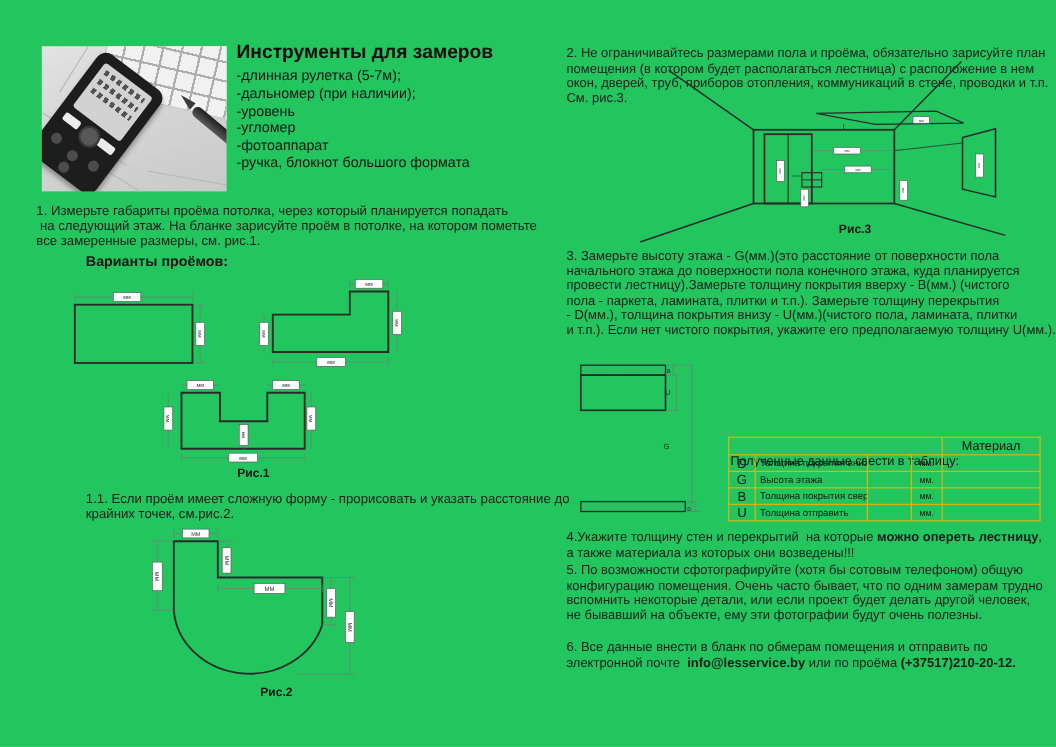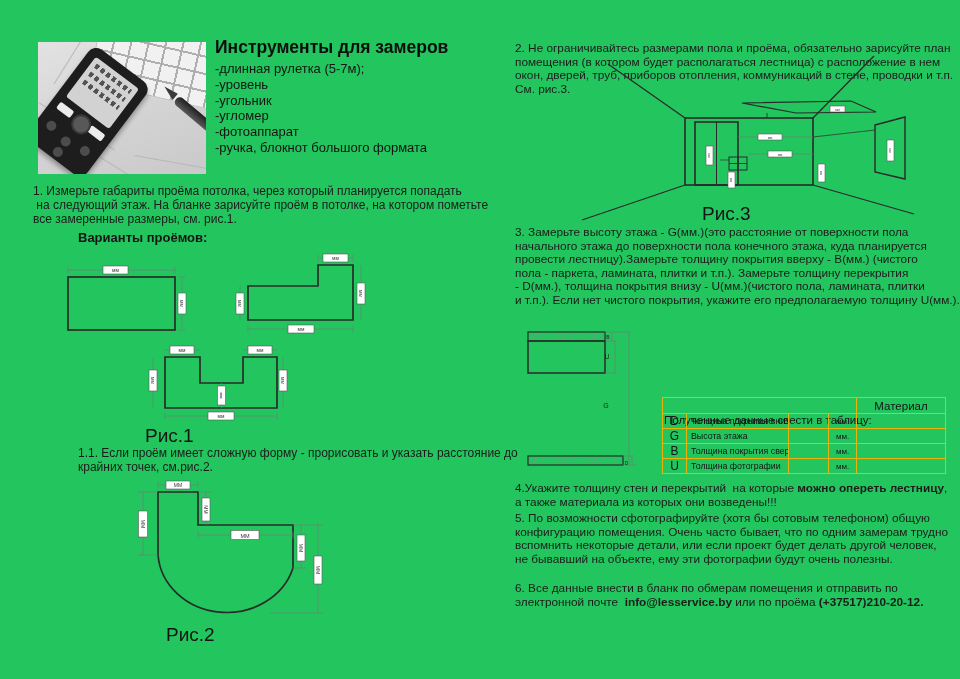--- a/index.html
+++ b/index.html
@@ -3,21 +3,21 @@
 <meta charset="utf-8">
 <style>
   html,body{margin:0;padding:0;background:#fff;}
   .page{position:relative;width:960px;height:679px;background:#22c55e;overflow:hidden;
         font-family:"Liberation Sans",sans-serif;color:#151515;}
   .para{position:absolute;white-space:pre;font-size:12px;line-height:14.2px;color:#1c1c1c;}
   .para-r{position:absolute;white-space:pre;font-size:11.8px;line-height:13.6px;color:#1c1c1c;}
   .doc-title{position:absolute;font-size:17.5px;font-weight:bold;color:#0d0d0d;}
   .tools{position:absolute;font-size:13px;line-height:15.8px;color:#141414;}
   .subhead{position:absolute;font-size:13px;font-weight:bold;padding-left:16px;}
-  .figcap{position:absolute;font-size:19px;font-weight:normal;text-align:left;}
+  .figcap{position:absolute;font-size:11px;font-weight:bold;text-align:right;}
   .tblhead{position:absolute;font-size:11.5px;font-weight:normal;margin-top:44px;}
   b{font-weight:bold;}
   
   .photo{position:absolute;left:38px;top:42px;width:168px;height:132px;overflow:hidden;
          background:linear-gradient(160deg,#e2e2e2 0%,#d6d6d6 45%,#c9c9c9 100%);}
   .ph-line{position:absolute;background:#b7b7b7;}
   .keyboard{position:absolute;left:58px;top:-36px;width:150px;height:92px;background:#f1f1f1;
             border:1px solid #c0c0c0;transform:rotate(13deg);
             background-image:repeating-linear-gradient(90deg,transparent 0 15px,#aeaeae 15px 17px),
                              repeating-linear-gradient(0deg,transparent 0 15px,#aeaeae 15px 17px);}
@@ -76,22 +76,22 @@
       <div class="dev-dot" style="left:10px;top:86px;width:10px;height:10px;"></div>
       <div class="dev-dot" style="left:31px;top:90px;width:10px;height:10px;"></div>
       <div class="dev-dot" style="left:52px;top:86px;width:10px;height:10px;"></div>
       <div class="dev-dot" style="left:31px;top:103px;width:10px;height:10px;"></div>
     </div>
   </div>
 
   <div class="doc-title" style="left:215px;top:37px;">Инструменты для замеров</div>
   <div class="tools" style="left:215px;top:61px;">
     <div>-длинная рулетка (5-7м);</div>
+    <div>-дальномер (при наличии);</div>
     <div>-уровень</div>
-    <div>-угольник</div>
     <div>-угломер</div>
     <div>-фотоаппарат</div>
     <div>-ручка, блокнот большого формата</div>
   </div>
 
   <div class="para" style="left:33px;top:184px;">1. Измерьте габариты проёма потолка, через который планируется попадать
  на следующий этаж. На бланке зарисуйте проём в потолке, на котором пометьте
 все замеренные размеры, см. рис.1.</div>
   <div class="subhead" style="left:62px;top:230px;">Варианты проёмов:</div>
 
@@ -324,21 +324,21 @@
     </tr>
     <tr class="drow">
       <td class="c-key">B</td>
       <td class="c-lab">Толщина покрытия сверху</td>
       <td></td>
       <td class="c-unit">мм.</td>
       <td></td>
     </tr>
     <tr class="drow">
       <td class="c-key">U</td>
-      <td class="c-lab">Толщина фотографии</td>
+      <td class="c-lab">Толщина отправить</td>
       <td></td>
       <td class="c-unit">мм.</td>
       <td></td>
     </tr>
   </tbody>
     </table>
 
   <div class="para-r" style="left:515px;top:482px;"><span>4.Укажите толщину стен и перекрытий  на которые </span><b>можно опереть лестницу</b><span>,
 а также материала из которых они возведены!!!</span></div>
 

